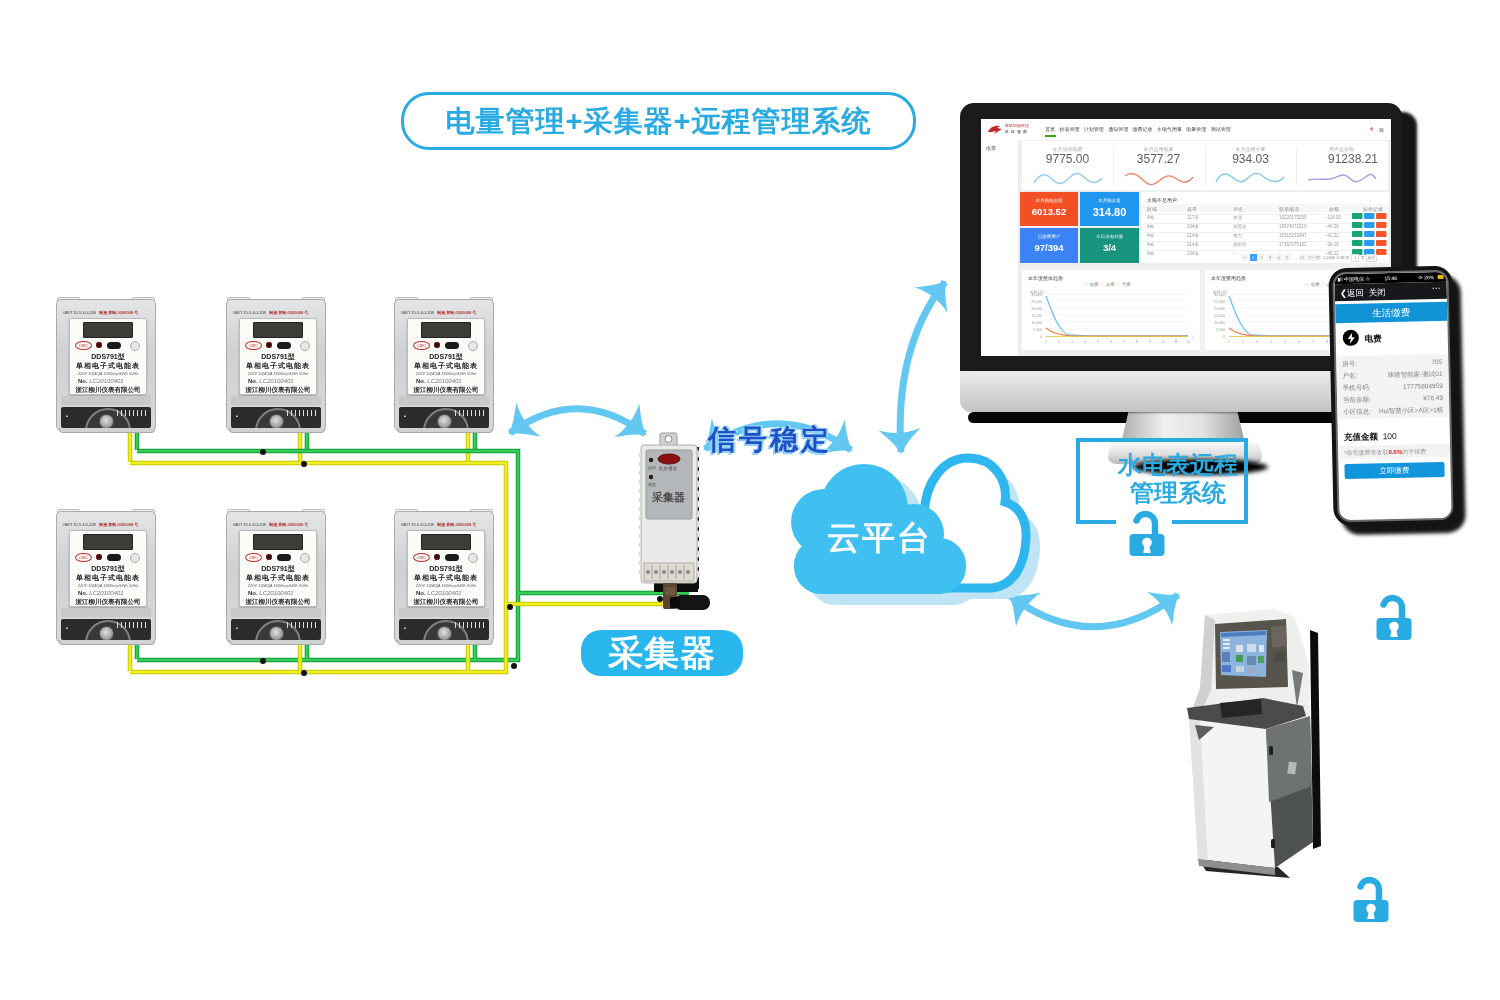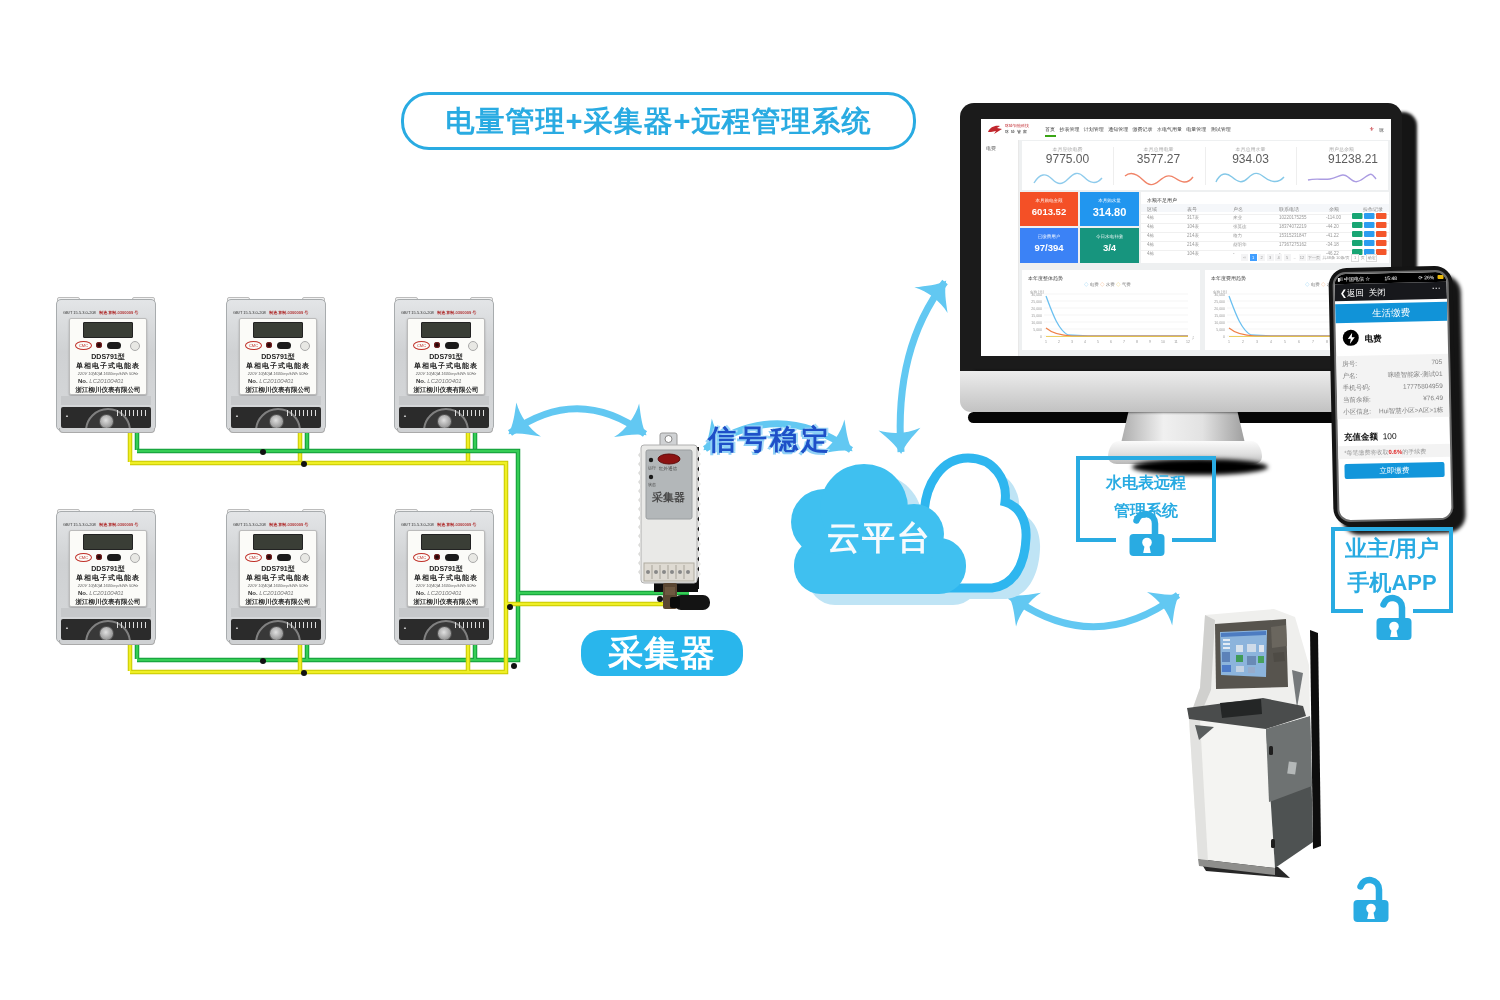--- a/index.html
+++ b/index.html
@@ -656,29 +656,24 @@
   <path d="M25,135 L44,137 L29,150 Z" fill="#5a5e5e"></path>
 
   <rect x="99" y="156" width="4" height="9" rx="1.5" fill="#1e1e1e"></rect>
   <rect x="101" y="249" width="4" height="9" rx="1.5" fill="#1e1e1e"></rect>
 
   <rect x="118" y="172" width="8" height="12" fill="#b4b8b8" transform="rotate(8 122 178)"></rect>
 
   <path d="M28,269 L105,278 L105,285 L29,276 Z" fill="#8e8e8c"></path>
 </svg>
 
-<div class="abs lblbox" style="left:1076px;top:456px;width:132px;height:78px;font-size:16px;">
+<div class="abs lblbox" style="left:1076px;top:438px;width:132px;height:78px;font-size:24px;padding-left:32px;">
   <div style="margin-top:11px;line-height:24px">水电表远程</div>
       <div style="margin-top:4px;line-height:24px">管理系统</div>
   <div class="abs" style="left:36px;top:66px;width:56px;height:16px;background:#fff;"></div>
-</div>
-<div class="abs lblbox" style="left:1331px;top:527px;width:114px;height:78px;font-size:22px;">
-  <div style="margin-top:6px;line-height:24px">业主/用户</div>
-      <div style="margin-top:10px;line-height:24px">手机APP</div>
-  <div class="abs" style="left:28px;top:66px;width:50px;height:16px;background:#fff;"></div>
 </div>
 
 <svg class="abs padsvg" style="left:1126px;top:509px" width="42" height="50" viewBox="0 0 42 50">
       <path d="M29,26 L29,14.5 A9.5,9.5 0 0 0 10.5,11.5" stroke="#29abe2" stroke-width="6.5" fill="none" stroke-linecap="round"></path>
       <rect x="3.5" y="25" width="35" height="22" rx="4" fill="#29abe2"></rect>
       <circle cx="21" cy="33.5" r="4.8" fill="#fff"></circle>
       <path d="M18.8,36 L23.2,36 L24.8,44 L17.2,44 Z" fill="#fff"></path>
     </svg>
 <svg class="abs padsvg" style="left:1373px;top:593px" width="42" height="50" viewBox="0 0 42 50">
       <path d="M29,26 L29,14.5 A9.5,9.5 0 0 0 10.5,11.5" stroke="#29abe2" stroke-width="6.5" fill="none" stroke-linecap="round"></path>

